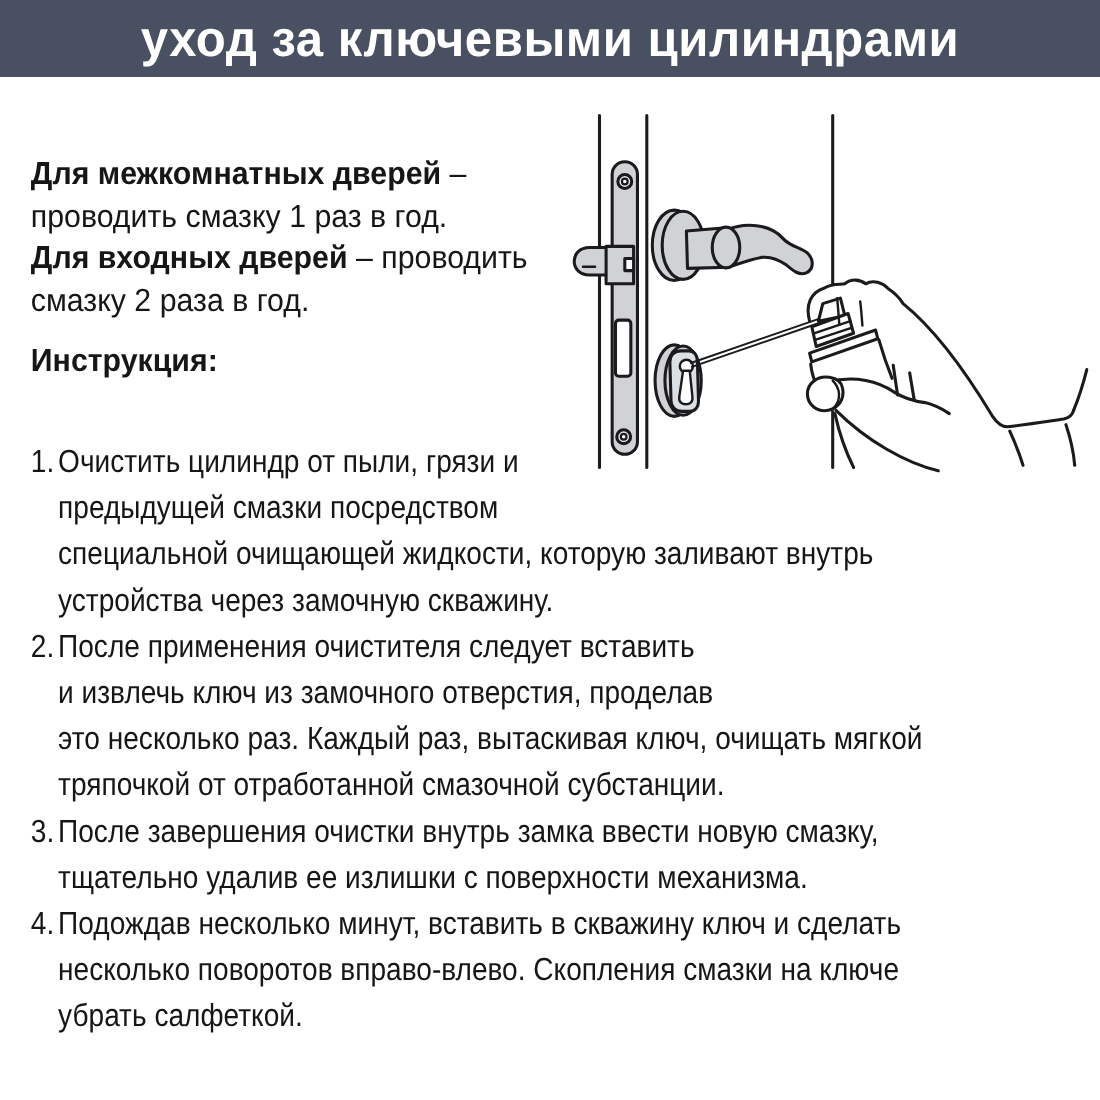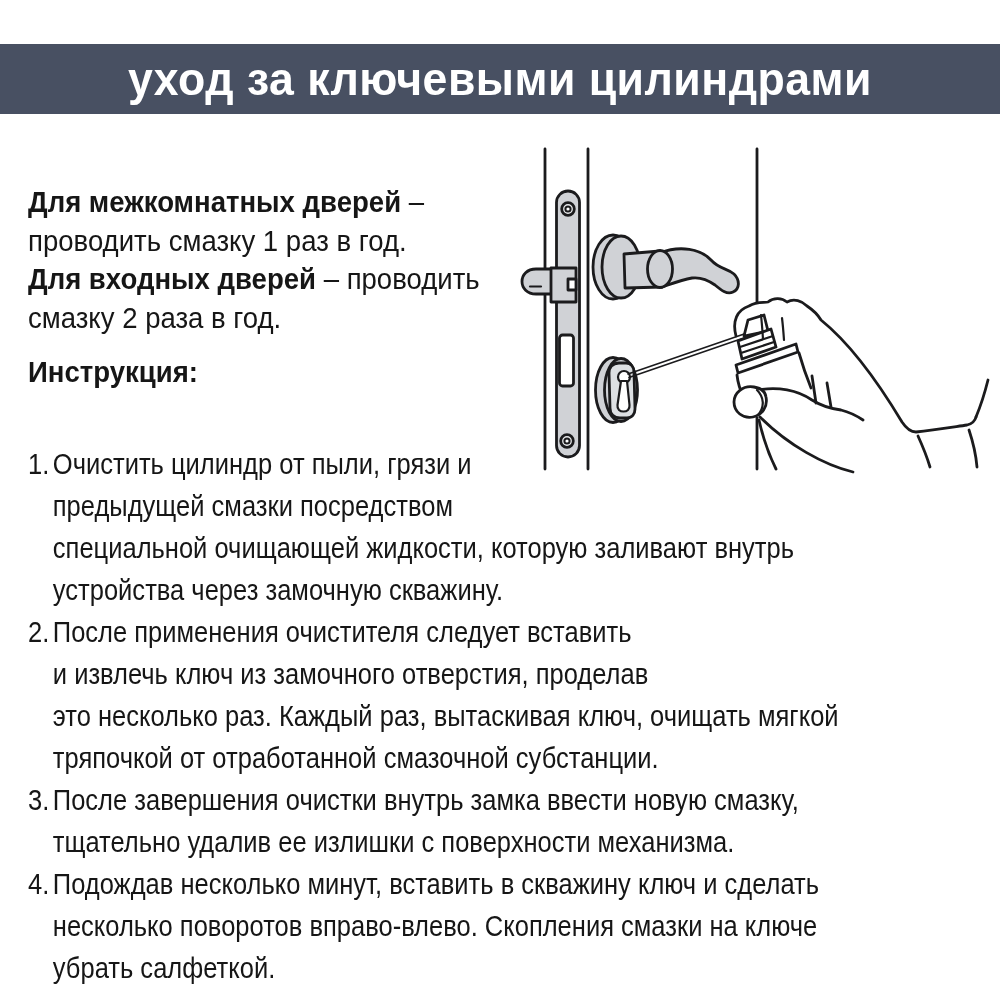--- a/index.html
+++ b/index.html
@@ -1,21 +1,21 @@
 <!DOCTYPE html>
 <html><head>
 <meta charset="utf-8">
 <style>
   html,body{margin:0;padding:0;}
   body{
     width:1000px;height:1000px;background:#ffffff;position:relative;overflow:hidden;
     font-family:"Liberation Sans","DejaVu Sans",sans-serif;color:#161616;
     -webkit-font-smoothing:antialiased;
   }
-  .page{position:absolute;inset:0;margin-top:44px;}
+  .page{position:absolute;inset:0;}
   
   .hdr{position:absolute;left:0;top:0;width:1000px;height:70px;background:#485062;}
   .hdr h1{
     margin:0;height:70px;line-height:70px;text-align:center;
     font-size:46px;font-weight:600;color:#ffffff;letter-spacing:.5px;
     transform:scaleX(.97);transform-origin:50% 0;white-space:nowrap;
   }
   
   .intro{position:absolute;left:28px;top:139px;width:560px;transform:scaleX(.95);transform-origin:0 0;}
   .intro p{margin:0;font-size:29px;line-height:38.5px;font-weight:400;white-space:nowrap;}

